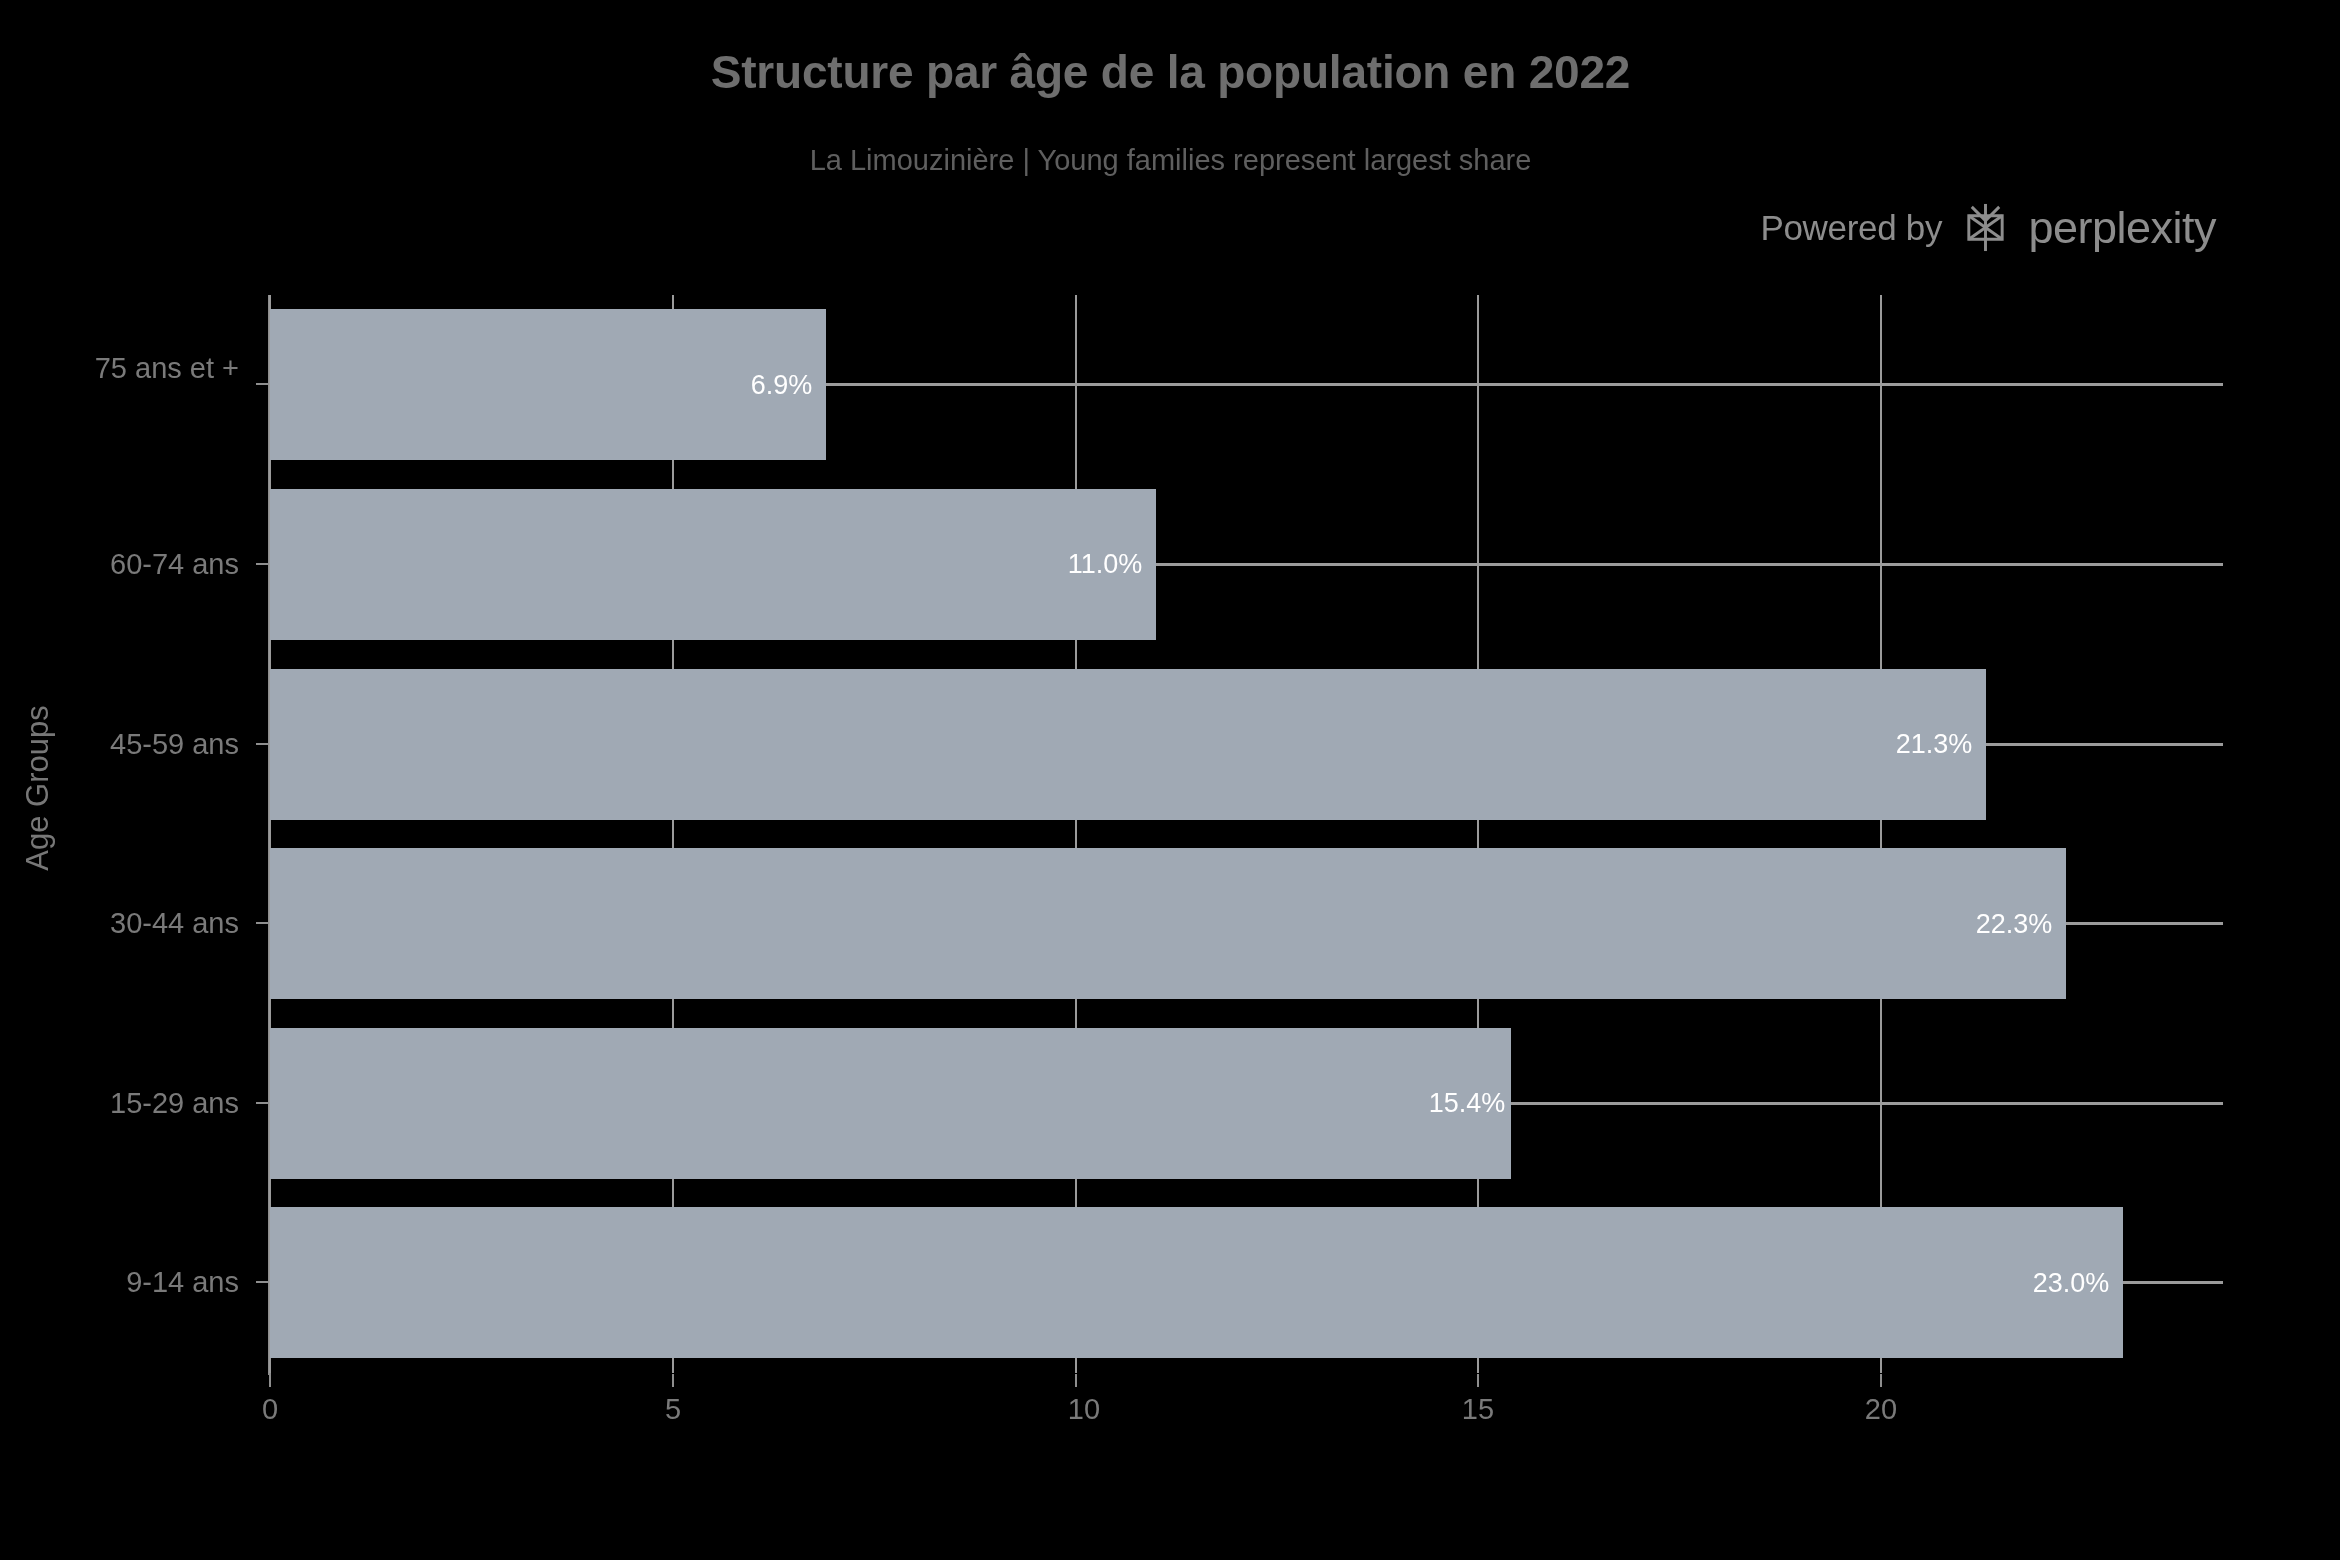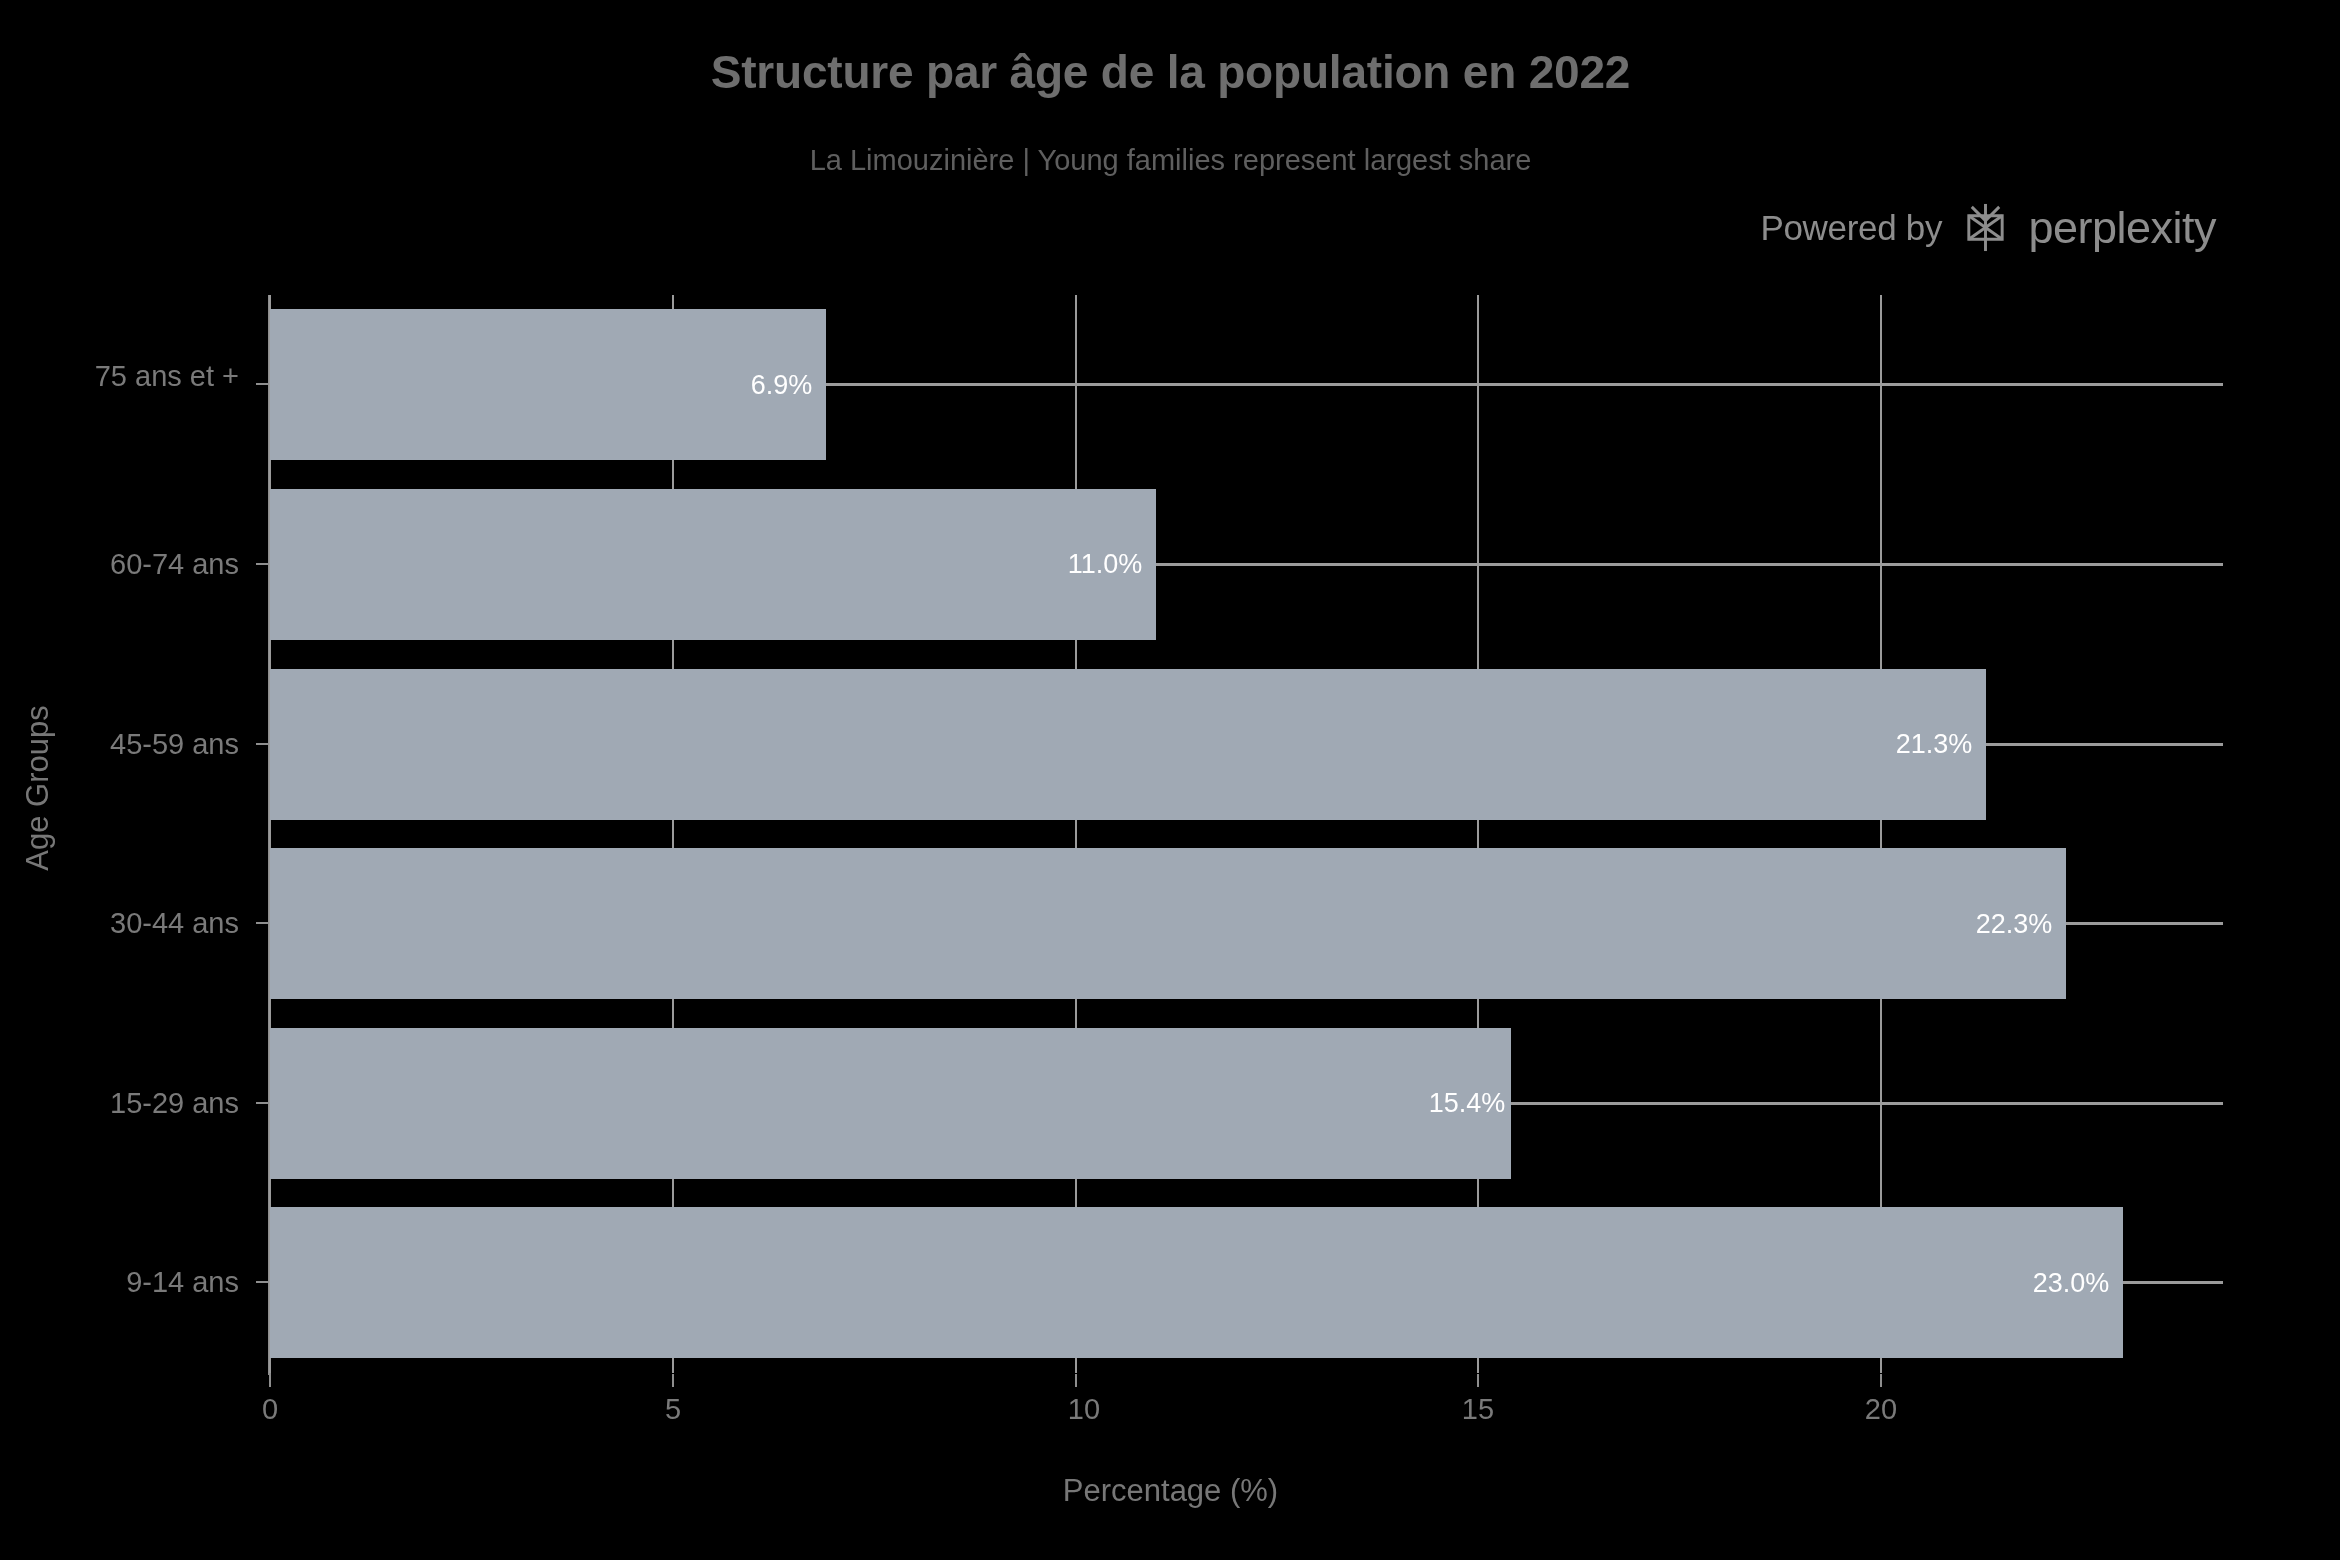--- a/index.html
+++ b/index.html
@@ -228,21 +228,20 @@
       <div class="bar" title="45-59 ans 21.3%" style="top: 374px; height: 151px; width: 1716px; background: rgb(160, 169, 180);"></div>
       <div class="bar-label" style="left: 1716px; top: 449px; color: rgb(255, 255, 255);">21.3%</div>
       <div class="hgrid" style="top: 268px;"></div>
       <div class="bar" title="60-74 ans 11.0%" style="top: 194px; height: 151px; width: 886px; background: rgb(160, 169, 180);"></div>
       <div class="bar-label" style="left: 886px; top: 269px; color: rgb(255, 255, 255);">11.0%</div>
       <div class="hgrid" style="top: 88px;"></div>
       <div class="bar" title="75 ans et + 6.9%" style="top: 14.4px; height: 151px; width: 556px; background: rgb(160, 169, 180);"></div>
       <div class="bar-label" style="left: 556px; top: 90px; color: rgb(255, 255, 255);">6.9%</div>
     </div>
 
-  <div id="xlabel">Percentage (%)</div>
   <div id="ylabel">Age Groups</div>
 
 <div class="xtick-mark" style="left: 269px;"></div>
     <div class="xtick-label" style="left: 270px;">0</div>
     <div class="xtick-mark" style="left: 672px;"></div>
     <div class="xtick-label" style="left: 673px;">5</div>
     <div class="xtick-mark" style="left: 1075px;"></div>
     <div class="xtick-label" style="left: 1076px; margin-left: 8px;">10</div>
     <div class="xtick-mark" style="left: 1477px;"></div>
     <div class="xtick-label" style="left: 1478px;">15</div>
@@ -252,15 +251,15 @@
     <div class="ytick-label" style="top: 1282px;">9-14 ans</div>
     <div class="ytick-mark" style="top: 1102px;"></div>
     <div class="ytick-label" style="top: 1103px;">15-29 ans</div>
     <div class="ytick-mark" style="top: 922px;"></div>
     <div class="ytick-label" style="top: 923px;">30-44 ans</div>
     <div class="ytick-mark" style="top: 743px;"></div>
     <div class="ytick-label" style="top: 744px;">45-59 ans</div>
     <div class="ytick-mark" style="top: 563px;"></div>
     <div class="ytick-label" style="top: 564px; text-align: center;">60-74 ans</div>
     <div class="ytick-mark" style="top: 383px;"></div>
-    <div class="ytick-label" style="top: 376px; text-align: center;">75 ans et +</div>
+    <div class="ytick-label" style="top: 368px; text-align: center;">75 ans et +</div>
   </div>
 
 
 </body></html>

